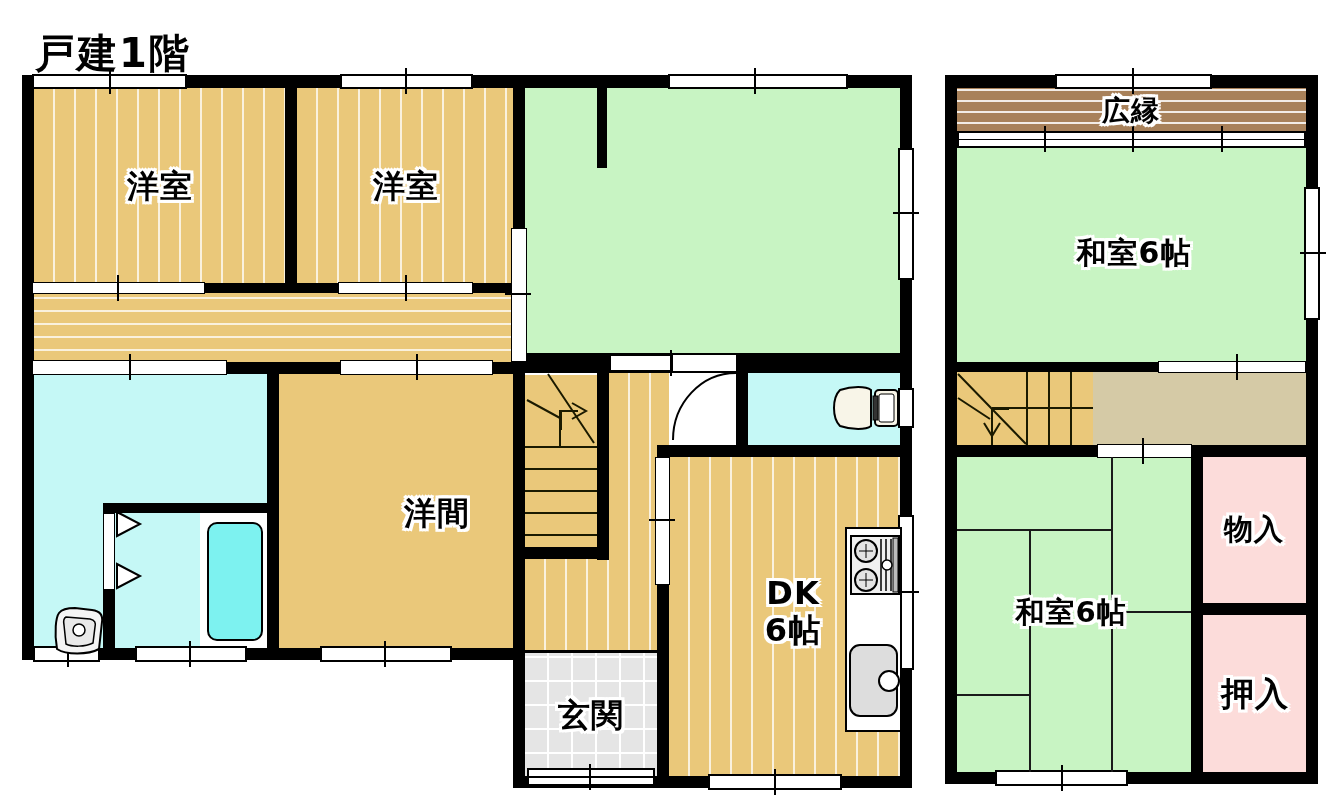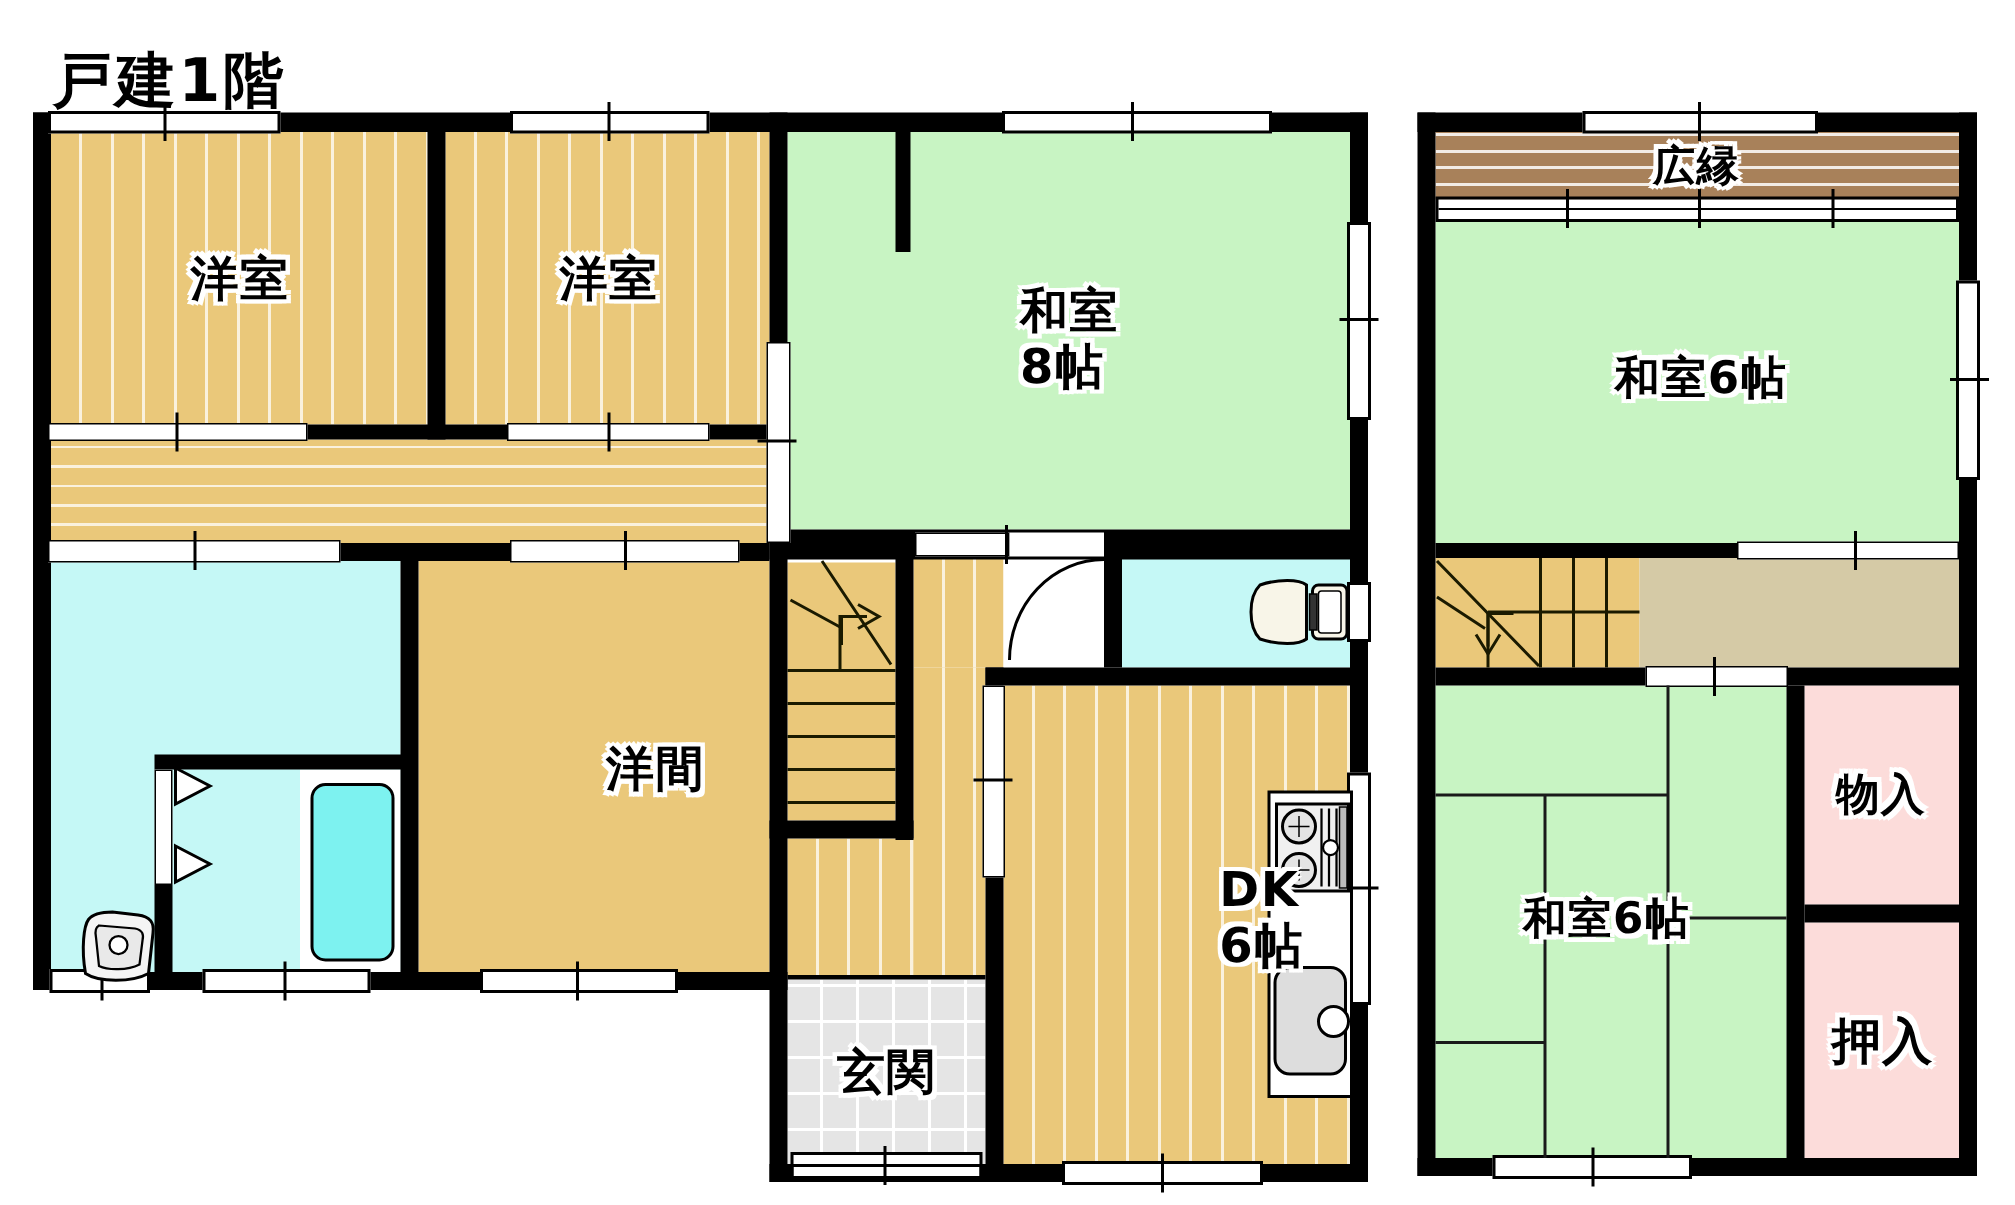--- a/index.html
+++ b/index.html
@@ -24,21 +24,21 @@
                             repeating-linear-gradient(90deg,transparent 0 22px,#fff 22px 24px);}
   .win{position:absolute;background:#fff;border:2px solid #000;box-sizing:border-box;}
   .door{position:absolute;background:#fff;border:1px solid #000;box-sizing:border-box;}
   .opening{position:absolute;background:#fff;}
   .track-h{position:absolute;background:linear-gradient(#fff 0 45%,#000 45% 55%,#fff 55%);
            border:2px solid #000;box-sizing:border-box;}
   .tick-v{position:absolute;width:2px;height:26px;background:#000;}
   .tick-h{position:absolute;width:26px;height:2px;background:#000;}
   .tub{position:absolute;background:var(--tub,#7df2f0);border:2px solid #000;border-radius:10px;box-sizing:border-box;}
   .label{position:absolute;transform:translate(-50%,-50%);font-weight:bold;color:#000;
-         text-align:left;white-space:pre-line;line-height:1.15;letter-spacing:1px;
+         text-align:center;white-space:pre-line;line-height:1.15;letter-spacing:1px;
          text-shadow:-3px -3px 0 #fff,3px -3px 0 #fff,-3px 3px 0 #fff,3px 3px 0 #fff,
                      -3px 0 0 #fff,3px 0 0 #fff,0 -3px 0 #fff,0 3px 0 #fff;}
   .title{position:absolute;font-weight:bold;color:#000;font-size:40px;letter-spacing:2px;}
   svg.fixtures{position:absolute;left:0;top:0;pointer-events:none;}
 </style>
 </head>
 <body>
 
 <div id="plan">
 
@@ -207,24 +207,22 @@
       <path d="M984 423 L992 436 L1000 423"></path>
     </g>
 
     <g stroke="#1a1a1a" stroke-width="2">
       <path d="M1112 457V772 M957 530H1112 M1030 530V772 M1112 612H1191 M957 695H1030"></path>
     </g>
   </svg>
 
   <div class="label" style="left:160px;top:186px;font-size:32px;">洋室</div>
   <div class="label" style="left:406px;top:186px;font-size:32px;">洋室</div>
-  <div class="label" style="left:713px;top:226px;font-size:32px;">和室
-8帖</div>
   <div class="label" style="left:396px;top:513px;font-size:32px;margin-left:41px;">洋間</div>
-  <div class="label" style="left:793px;top:612px;font-size:32px;margin-left:48px;">DK
+  <div class="label" style="left:793px;top:612px;font-size:32px;">DK
 6帖</div>
   <div class="label" style="left:591px;top:715px;font-size:32px;">玄関</div>
   <div class="label" style="left:1131px;top:111px;font-size:28px;">広縁</div>
   <div class="label" style="left:1134px;top:253px;font-size:30px;">和室6帖</div>
   <div class="label" style="left:1071px;top:613px;font-size:29px;">和室6帖</div>
   <div class="label" style="left:1254px;top:530px;font-size:29px;">物入</div>
   <div class="label" style="left:1255px;top:694px;font-size:33px;">押入</div>
 </div>
 
 </body></html>

